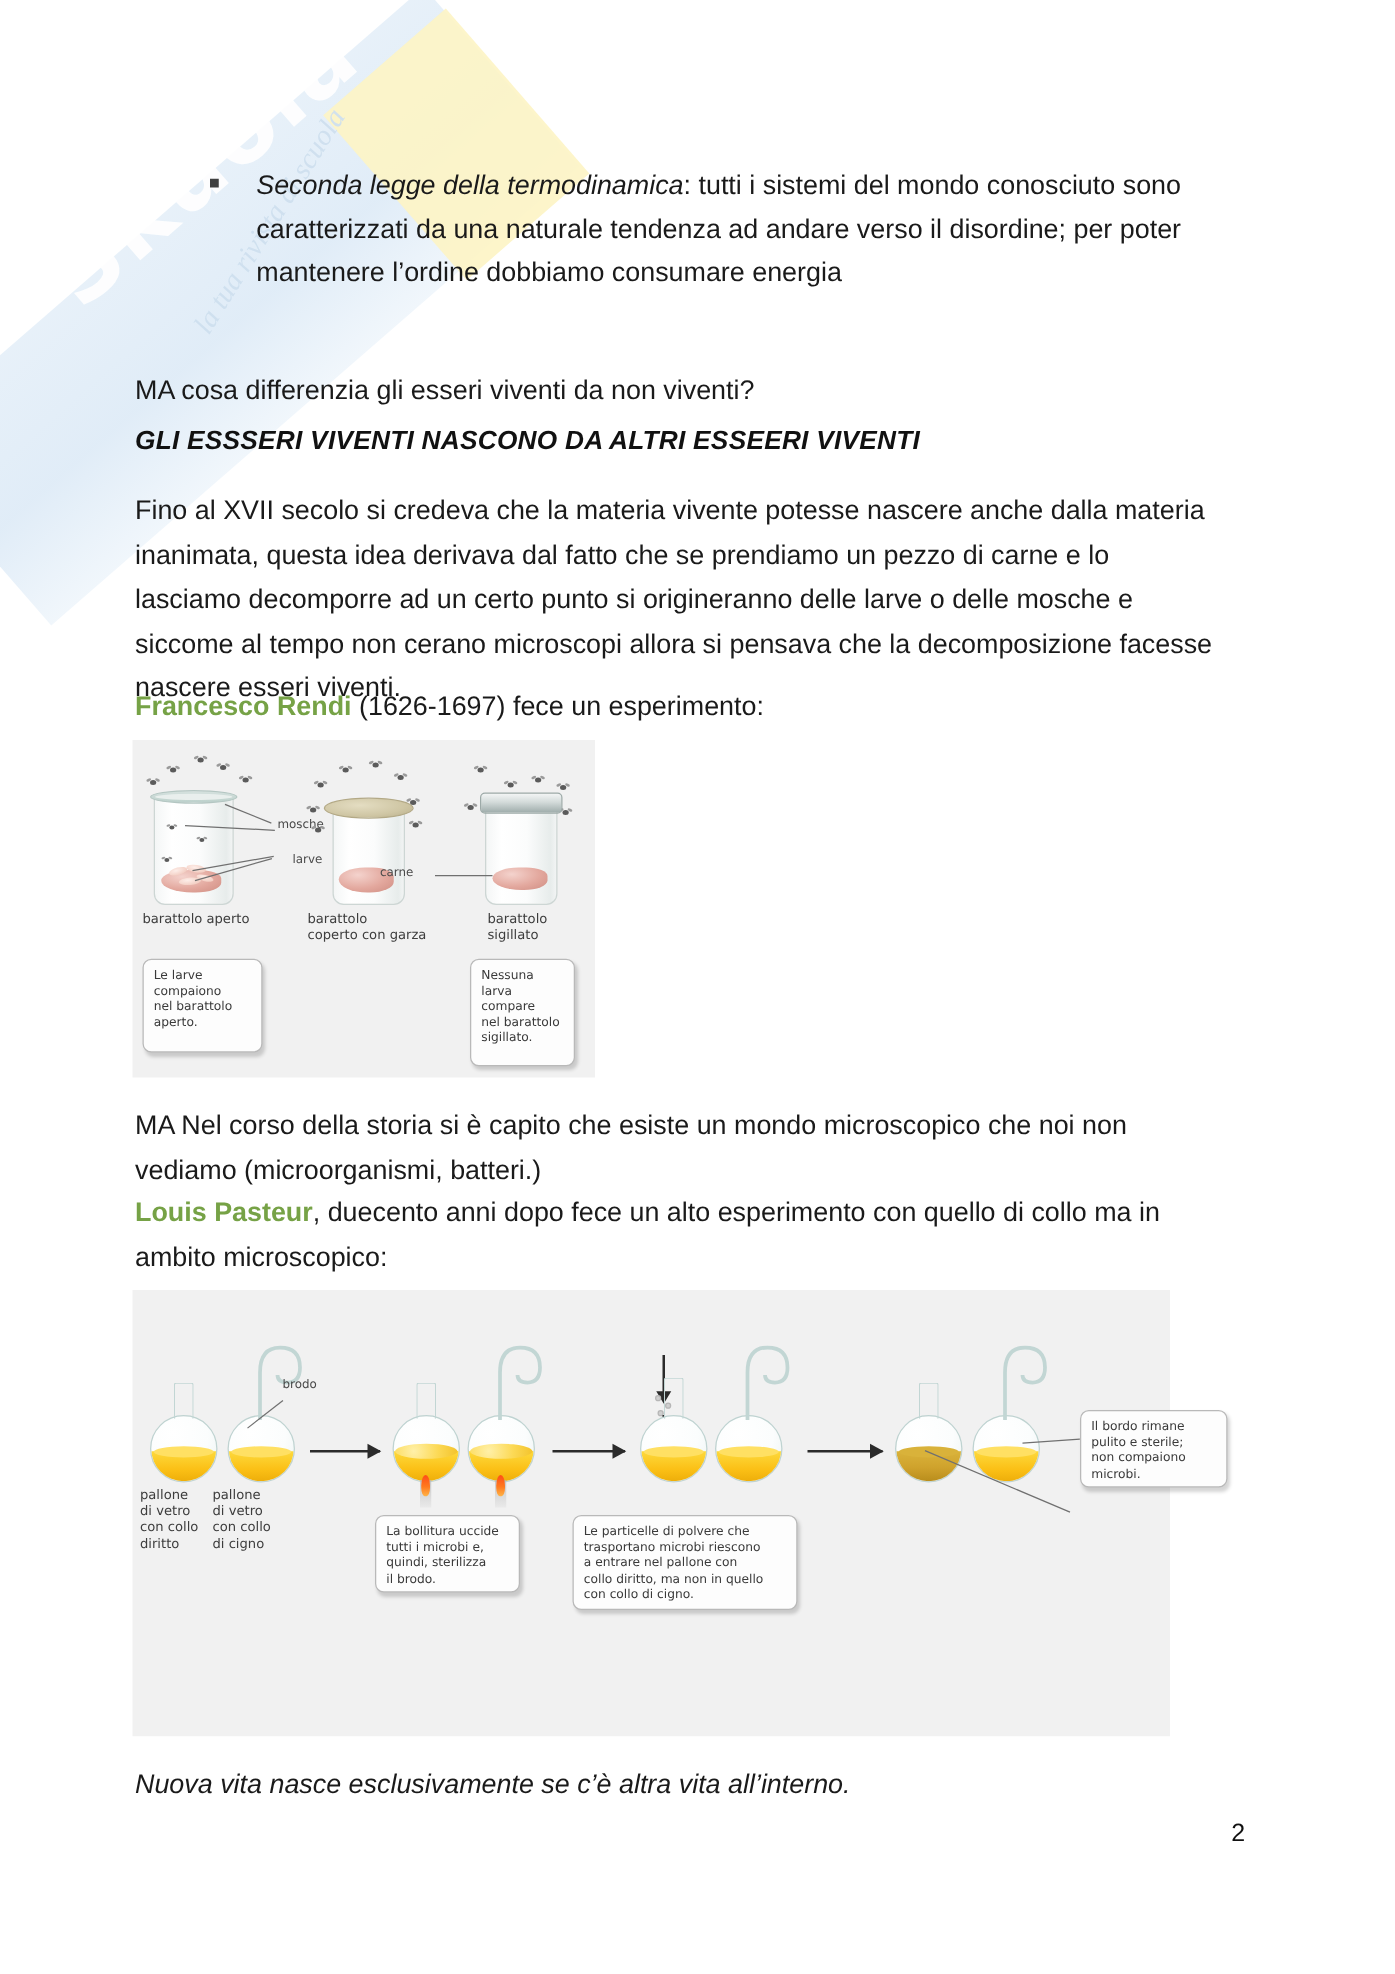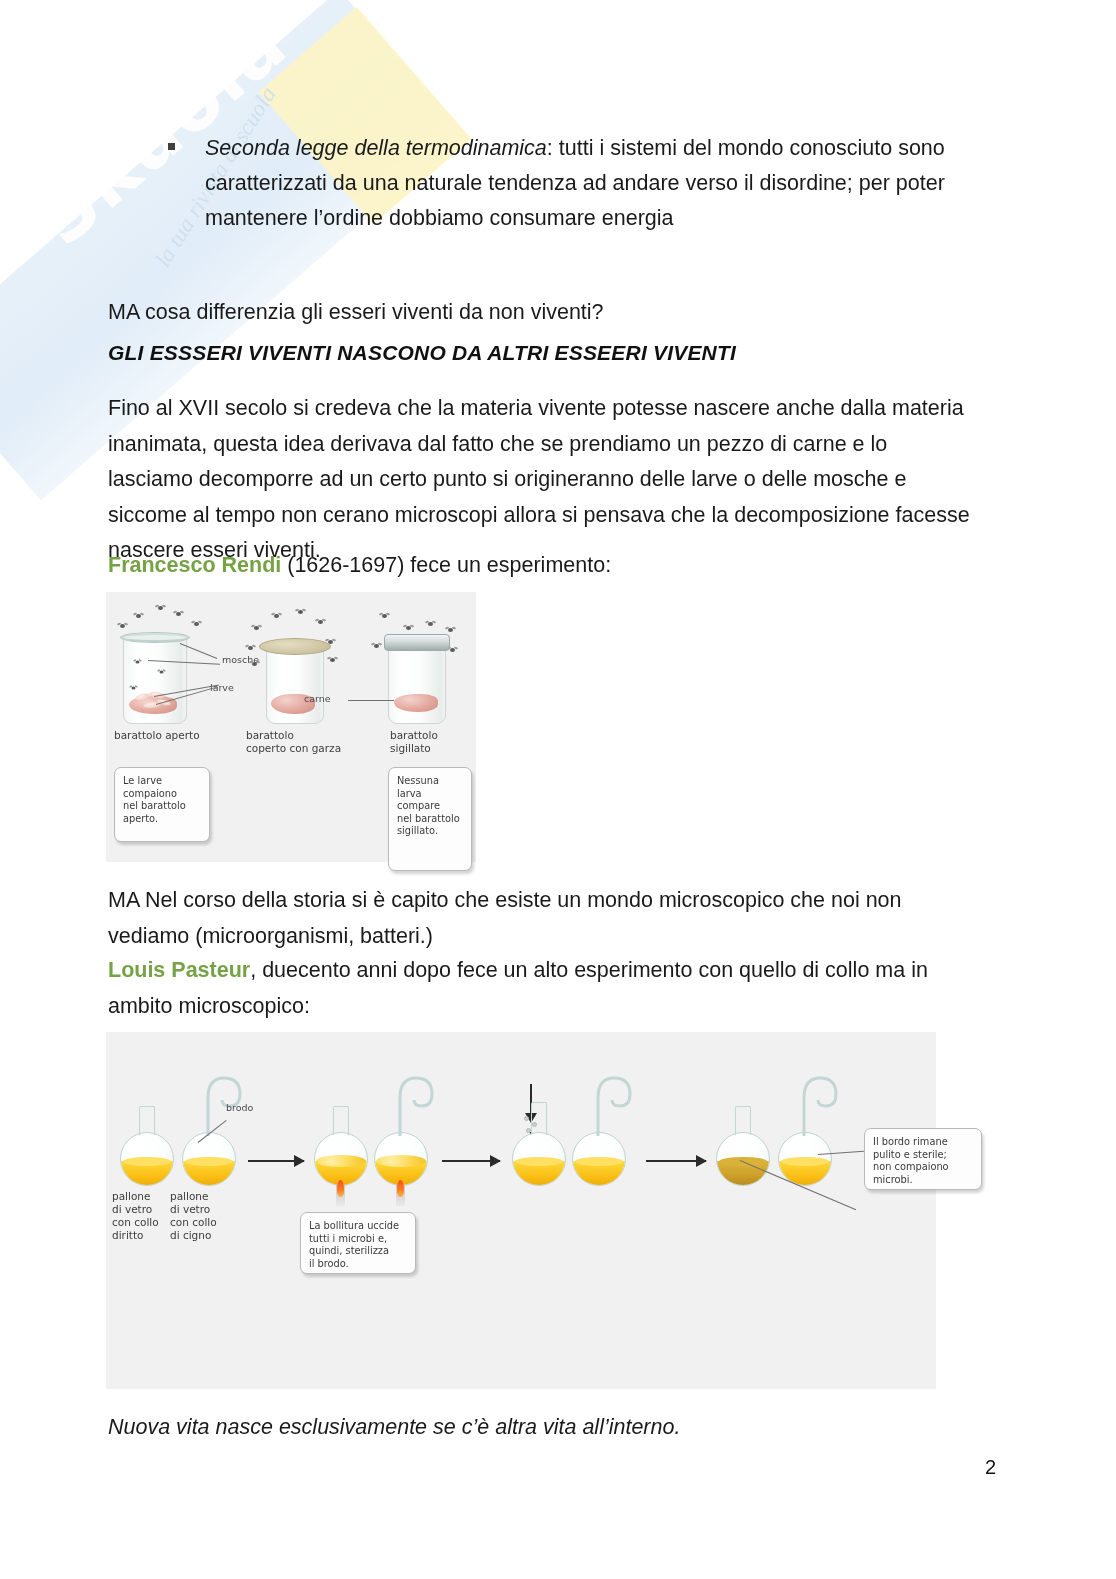--- a/index.html
+++ b/index.html
@@ -435,21 +435,21 @@
         <div class="larvae" style="left:20px; top:66px; width:18px; height:6px; transform:rotate(-5deg)"></div>
         <div class="larvae" style="left:34px; top:64px; width:14px; height:5px; transform:rotate(14deg)"></div>
       </div>
 
       <div class="lead-line" style="left:74px; top:51px; width:40px; transform:rotate(22deg)"></div>
       <div class="lead-line" style="left:42px; top:68px; width:72px; transform:rotate(3deg)"></div>
       <div class="fig-label" style="left:116px; top:62px">mosche</div>
 
       <div class="lead-line" style="left:48px; top:104px; width:66px; transform:rotate(-10deg)"></div>
       <div class="lead-line" style="left:50px; top:112px; width:64px; transform:rotate(-16deg)"></div>
-      <div class="fig-label" style="left:104px; top:90px">larve</div>
+      <div class="fig-label" style="left:128px; top:90px">larve</div>
 
       <div class="fly" style="left:148px; top:34px"></div>
       <div class="fly" style="left:168px; top:22px"></div>
       <div class="fly" style="left:192px; top:18px"></div>
       <div class="fly" style="left:212px; top:28px"></div>
       <div class="fly" style="left:142px; top:54px"></div>
       <div class="fly" style="left:222px; top:48px"></div>
       <div class="fly" style="left:146px; top:70px"></div>
       <div class="fly" style="left:224px; top:66px"></div>
 
@@ -478,21 +478,21 @@
       <div class="fig-caption" style="left:8px; top:137px; white-space:pre-line">barattolo aperto</div>
       <div class="fig-caption" style="left:140px; top:137px; white-space:pre-line">barattolo
 coperto con garza</div>
       <div class="fig-caption" style="left:284px; top:137px; white-space:pre-line">barattolo
 sigillato</div>
 
       <div class="callout" style="left:8px; top:175px; width:96px; height:75px; white-space:pre-line">Le larve
 compaiono
 nel barattolo
 aperto.</div>
-      <div class="callout" style="left:282px; top:175px; width:84px; height:104px; white-space:pre-line">Nessuna
+      <div class="callout" style="left:270px; top:175px; width:84px; height:86px; white-space:pre-line">Nessuna
 larva
 compare
 nel barattolo
 sigillato.</div>
     </div>
   </div>
 
   <div class="fig2">
 
     <div class="flask" style="left:14px; top:100px; width:52px; height:52px;">
@@ -579,20 +579,25 @@
       <div class="flask-bulb">
         <div class="broth">
           <div class="broth-top"></div>
         </div>
       </div>
     </div>
     <svg class="swan-svg" style="left:468px; top:38px;" width="64" height="68" viewBox="0 0 64 68">
       <path d="M24 66 L24 28 Q24 8 40 8 Q56 8 56 24 Q56 36 46 36 Q38 36 38 30" fill="none" stroke="#c2d6d4" stroke-width="3"></path>
     </svg>
 
+    <div class="callout" style="left:352px; top:180px; width:180px; height:76px; white-space:pre-line">Le particelle di polvere che
+trasportano microbi riescono
+a entrare nel pallone con
+collo diritto, ma non in quello
+con collo di cigno.</div>
 
     <div class="arrow-big" style="left:540px; top:128px; width:60px;"></div>
 
     <div class="flask" style="left:610px; top:100px; width:52px; height:52px;">
       <div class="flask-bulb">
         <div class="broth cloudy">
           <div class="broth-top" style="background:#d9b23a"></div>
         </div>
       </div>
     </div>

